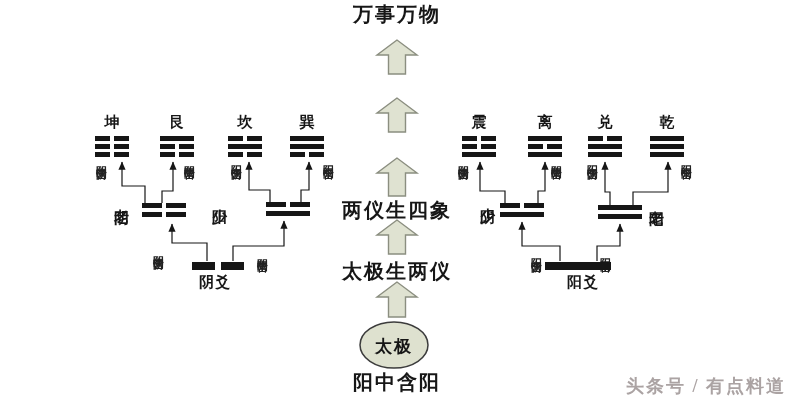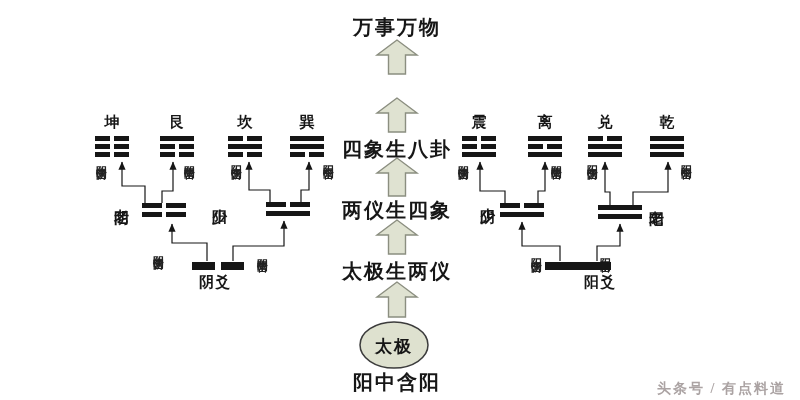--- a/index.html
+++ b/index.html
@@ -30,21 +30,21 @@
   .glyph.digram .seg{height:5px;}
   .glyph.monogram{width:52px;}
   .glyph.monogram .seg{height:8px;}
   .glyph.monogram.wide{width:66px;}
   .seg.full{width:100%;}
   .glyph.trigram .seg.half{width:44%;}
   .glyph.digram .seg.half{width:45%;}
   .glyph.monogram .seg.half{width:44%;}
   .hname{position:absolute;transform:translateX(-50%);font-size:15px;font-weight:700;
          color:var(--ink);white-space:nowrap;letter-spacing:1px;}
-  #watermark{position:absolute;right:14px;bottom:2px;font-size:14px;font-weight:700;
+  #watermark{position:absolute;right:14px;bottom:2px;font-size:18px;font-weight:700;
              color:var(--watermark);letter-spacing:2px;
              text-shadow:1px 1px 0 #ffffff;}
   .taiji-label{position:absolute;transform:translate(-50%,-50%);font-size:17px;
                font-weight:700;color:var(--ink);letter-spacing:2px;}
 </style>
 </head>
 <body>
 
 <div id="stage">
 
@@ -74,22 +74,21 @@
       <path d="M538,203 L538,191 L545,191 L545,162" marker-end="url(#ah)"></path>
       <path d="M610,205 L610,192 L605,192 L605,162" marker-end="url(#ah)"></path>
       <path d="M633,205 L633,192 L668,192 L668,162" marker-end="url(#ah)"></path>
       <path d="M207,261 L207,243 L172,243 L172,224" marker-end="url(#ah)"></path>
       <path d="M233,261 L233,246 L284,246 L284,221" marker-end="url(#ah)"></path>
       <path d="M560,261 L560,246 L522,246 L522,222" marker-end="url(#ah)"></path>
       <path d="M597,261 L597,246 L620,246 L620,224" marker-end="url(#ah)"></path>
     </g>
   </svg>
 
-  <div class="ctext" style="left:397px;top:14px;">万事万物</div>
-  <div class="ctext" style="left:397px;top:136px;">四象生八卦</div>
+  <div class="ctext" style="left:397px;top:1px;">万事万物</div>
   <div class="ctext" style="left:397px;top:197px;">两仪生四象</div>
   <div class="ctext" style="left:397px;top:258px;">太极生两仪</div>
   <div class="taiji-label" style="left:394px;top:346px;">太极</div>
   <div class="ctext" style="left:397px;top:369px;">阳中含阳</div>
 
   <div class="tname" style="left:112px;top:113px;">坤</div>
   <div class="tname" style="left:177px;top:113px;">艮</div>
   <div class="tname" style="left:245px;top:113px;">坎</div>
   <div class="tname" style="left:307px;top:113px;">巽</div>
   <div class="tname" style="left:479px;top:113px;">震</div>
@@ -258,16 +257,16 @@
         <div class="seg half"></div>
         <div class="seg half"></div>
       </div>
     </div>
   <div class="hname" style="left:215px;top:273px;">阴爻</div>
   <div class="glyph monogram wide" style="left:545px;top:262px;">
       <div class="row">
         <div class="seg full"></div>
       </div>
     </div>
-  <div class="hname" style="left:600px;top:273px;">阳爻</div>
+  <div class="hname" style="left:583px;top:273px;">阳爻</div>
 
   <div id="watermark">头条号 / 有点料道</div>
 </div>
 
 </body></html>

